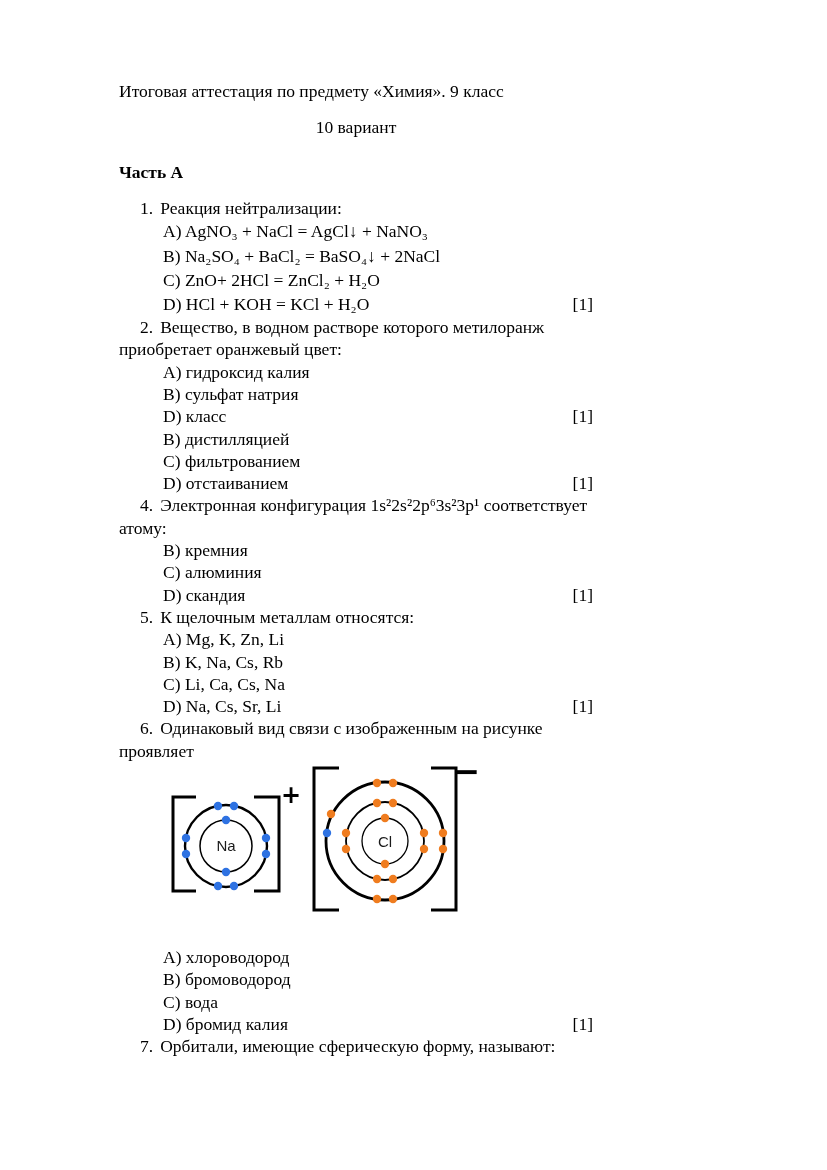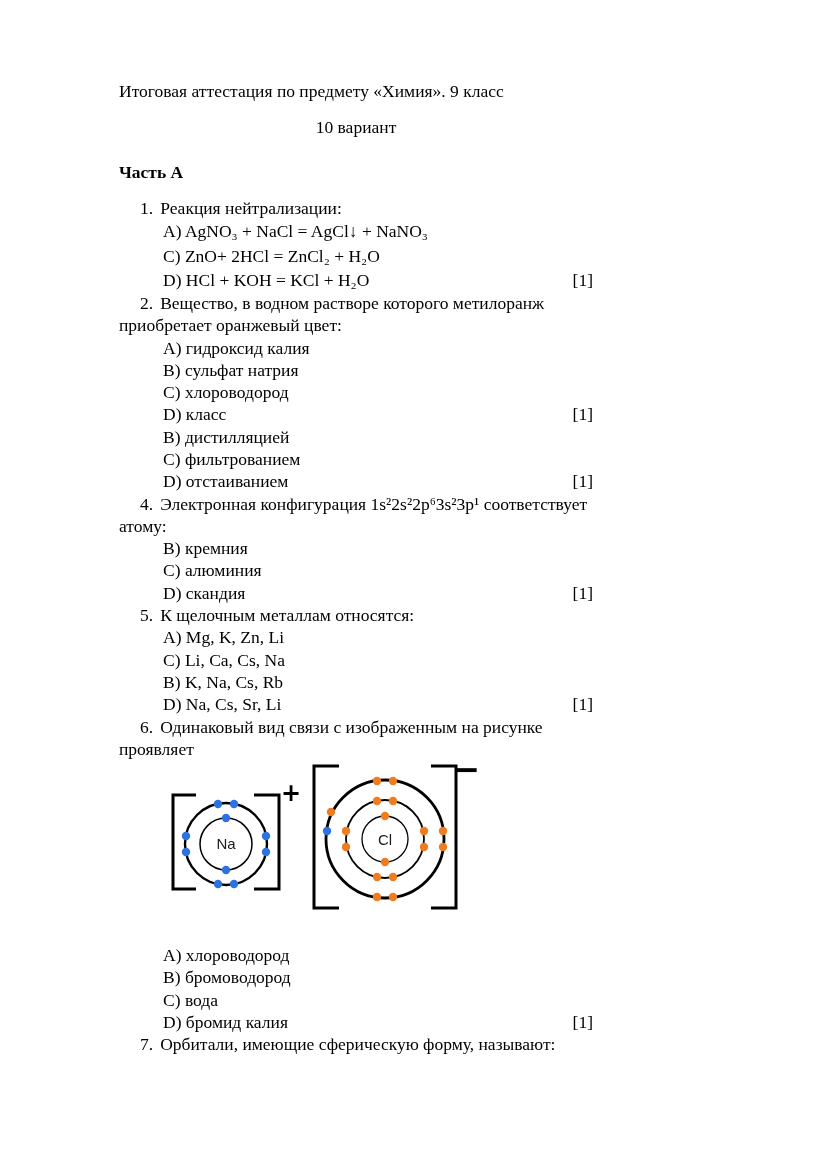--- a/index.html
+++ b/index.html
@@ -50,40 +50,40 @@
   <p class="title">Итоговая аттестация по предмету «Химия». 9 класс</p>
   <p class="variant">10 вариант</p>
   <p class="part">Часть А</p>
 
   <div class="question q1">
     <div class="q-text"><span class="q-num">1.</span><span>Реакция нейтрализации:</span></div>
     <div class="opt-row">
         <span>A) AgNO₃ + NaCl = AgCl↓ + NaNO₃</span>
       </div>
     <div class="opt-row">
+        <span>B) Na₂SO₄ + BaCl₂ = BaSO₄↓ + 2NaCl</span>
+      </div>
+    <div class="opt-row">
         <span>C) ZnO+ 2HCl = ZnCl₂ + H₂O</span>
       </div>
     <div class="opt-row">
         <span>D) HCl + KOH = KCl + H₂O</span>
         <span class="score">[1]</span>
       </div>
   </div>
 
   <div class="question">
     <div class="q-text"><span class="q-num">2.</span><span>Вещество, в водном растворе которого метилоранж приобретает оранжевый цвет:</span></div>
     <div class="opt-row">
         <span>A) гидроксид калия</span>
       </div>
     <div class="opt-row">
         <span>B) сульфат натрия</span>
       </div>
     <div class="opt-row">
-        <span>C) хлороводород</span>
-      </div>
-    <div class="opt-row">
         <span>D) класс</span>
         <span class="score">[1]</span>
       </div>
   </div>
 
   <div class="question">
     <div class="opt-row">
         <span>B) дистилляцией</span>
       </div>
     <div class="opt-row">
@@ -108,24 +108,24 @@
         <span class="score">[1]</span>
       </div>
   </div>
 
   <div class="question">
     <div class="q-text"><span class="q-num">5.</span><span>К щелочным металлам относятся:</span></div>
     <div class="opt-row">
         <span>A) Mg, K, Zn, Li</span>
       </div>
     <div class="opt-row">
+        <span>B) K, Na, Cs, Rb</span>
+      </div>
+    <div class="opt-row">
         <span>C) Li, Ca, Cs, Na</span>
-      </div>
-    <div class="opt-row">
-        <span>B) K, Na, Cs, Rb</span>
       </div>
     <div class="opt-row">
         <span>D) Na, Cs, Sr, Li</span>
         <span class="score">[1]</span>
       </div>
   </div>
 
   <div class="question">
     <div class="q-text"><span class="q-num">6.</span><span>Одинаковый вид связи с изображенным на рисунке проявляет</span></div>
 

